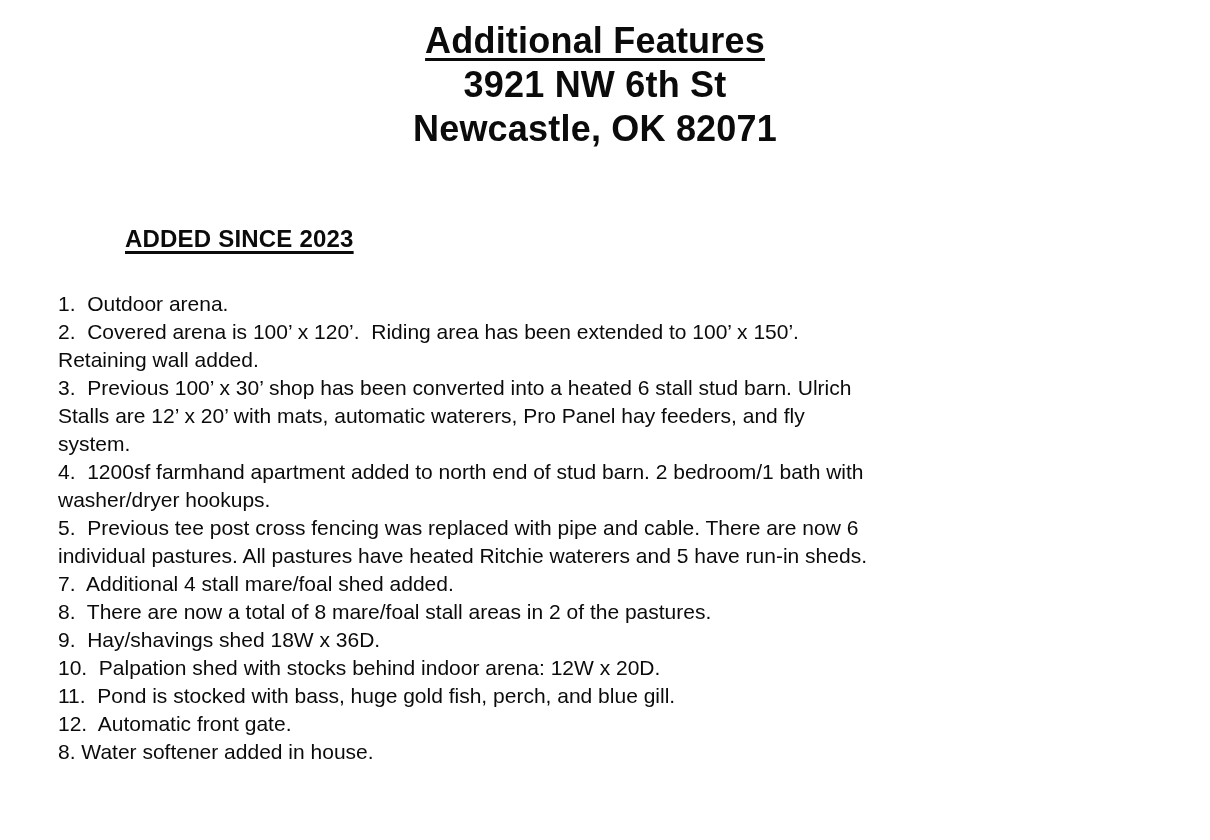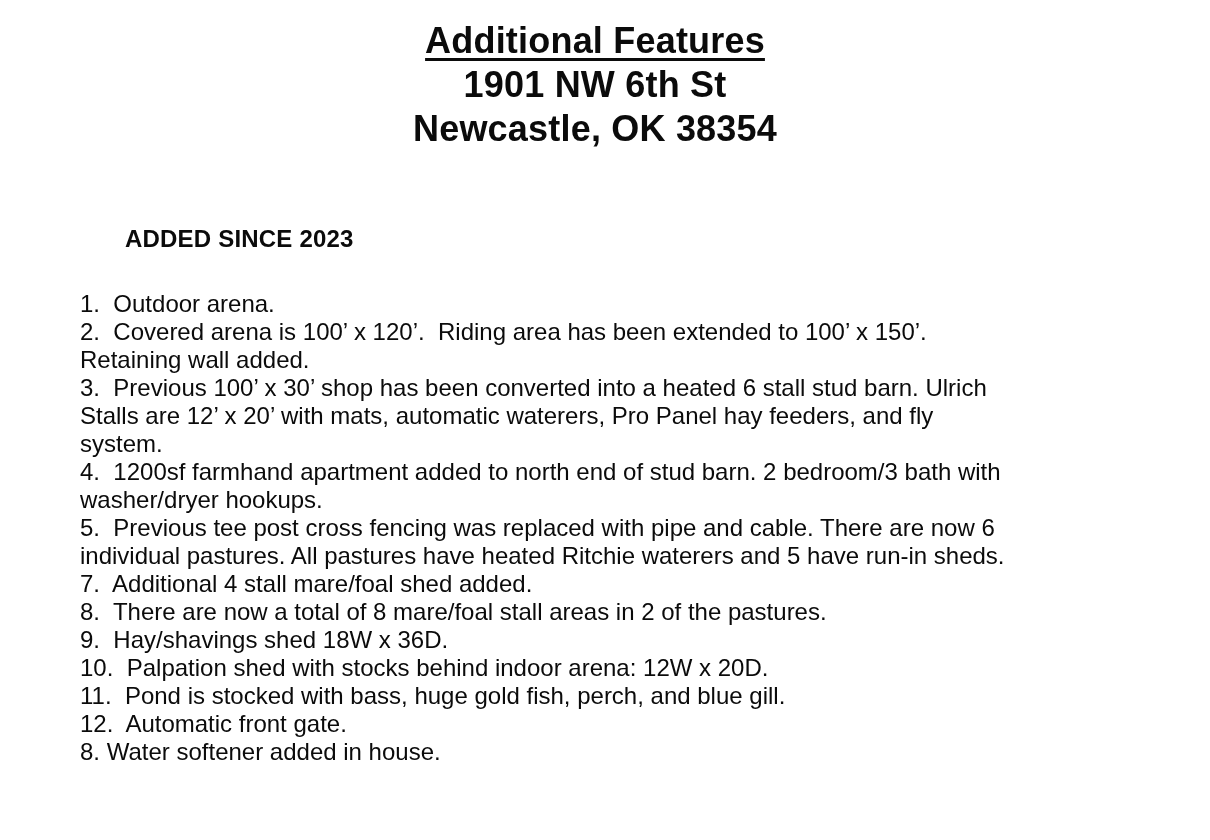--- a/index.html
+++ b/index.html
@@ -33,59 +33,60 @@
   }
   .section-heading {
     margin-top: 73px;
     margin-left: 125px;
     font-weight: bold;
     font-size: 24px;
     line-height: 30px;
     letter-spacing: 0.2px;
   }
   .section-heading .underlined {
+    text-decoration: underline;
     text-decoration-thickness: 2.5px;
     text-underline-offset: 4px;
   }
   .feature-list {
     margin-top: 36px;
-    margin-left: 80px;
+    margin-left: 58px;
     width: 990px;
-    font-size: 24px;
+    font-size: 21px;
     line-height: 28px;
   }
   .list-item {
     white-space: pre-wrap;
   }
 </style>
 </head>
 <body>
 
 <div class="page">
 
   <header class="doc-header">
     <div class="doc-title">
       <span class="underlined">Additional Features</span>
     </div>
-    <div>1901 NW 6th St</div>
-    <div>Newcastle, OK 38354</div>
+    <div>3921 NW 6th St</div>
+    <div>Newcastle, OK 82071</div>
   </header>
 
   <div class="section-heading">
     <span class="underlined">ADDED SINCE 2023</span>
   </div>
 
   <main class="feature-list">
     <div class="list-item">1.  Outdoor arena.</div>
     <div class="list-item">2.  Covered arena is 100’ x 120’.  Riding area has been extended to 100’ x 150’.
 Retaining wall added.</div>
     <div class="list-item">3.  Previous 100’ x 30’ shop has been converted into a heated 6 stall stud barn. Ulrich
 Stalls are 12’ x 20’ with mats, automatic waterers, Pro Panel hay feeders, and fly
 system.</div>
-    <div class="list-item">4.  1200sf farmhand apartment added to north end of stud barn. 2 bedroom/3 bath with
+    <div class="list-item">4.  1200sf farmhand apartment added to north end of stud barn. 2 bedroom/1 bath with
 washer/dryer hookups.</div>
     <div class="list-item">5.  Previous tee post cross fencing was replaced with pipe and cable. There are now 6
 individual pastures. All pastures have heated Ritchie waterers and 5 have run-in sheds.</div>
     <div class="list-item">7.  Additional 4 stall mare/foal shed added.</div>
     <div class="list-item">8.  There are now a total of 8 mare/foal stall areas in 2 of the pastures.</div>
     <div class="list-item">9.  Hay/shavings shed 18W x 36D.</div>
     <div class="list-item">10.  Palpation shed with stocks behind indoor arena: 12W x 20D.</div>
     <div class="list-item">11.  Pond is stocked with bass, huge gold fish, perch, and blue gill.</div>
     <div class="list-item">12.  Automatic front gate.</div>
     <div class="list-item">8. Water softener added in house.</div>

